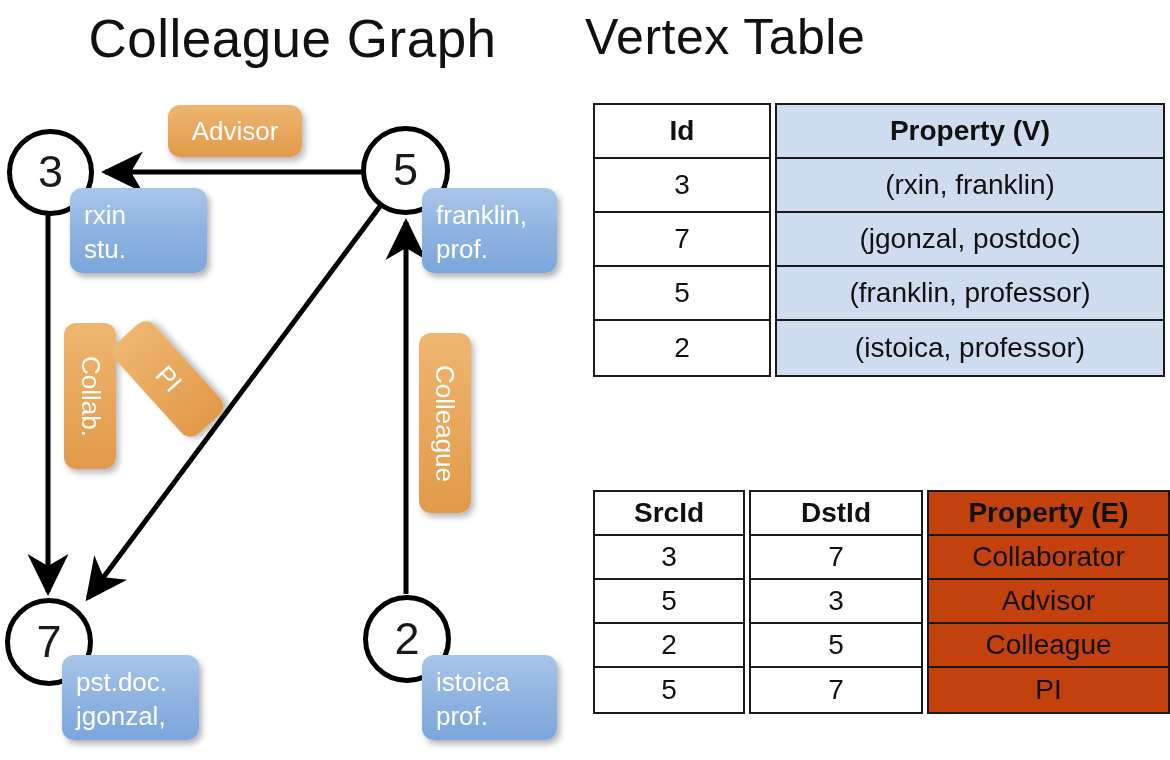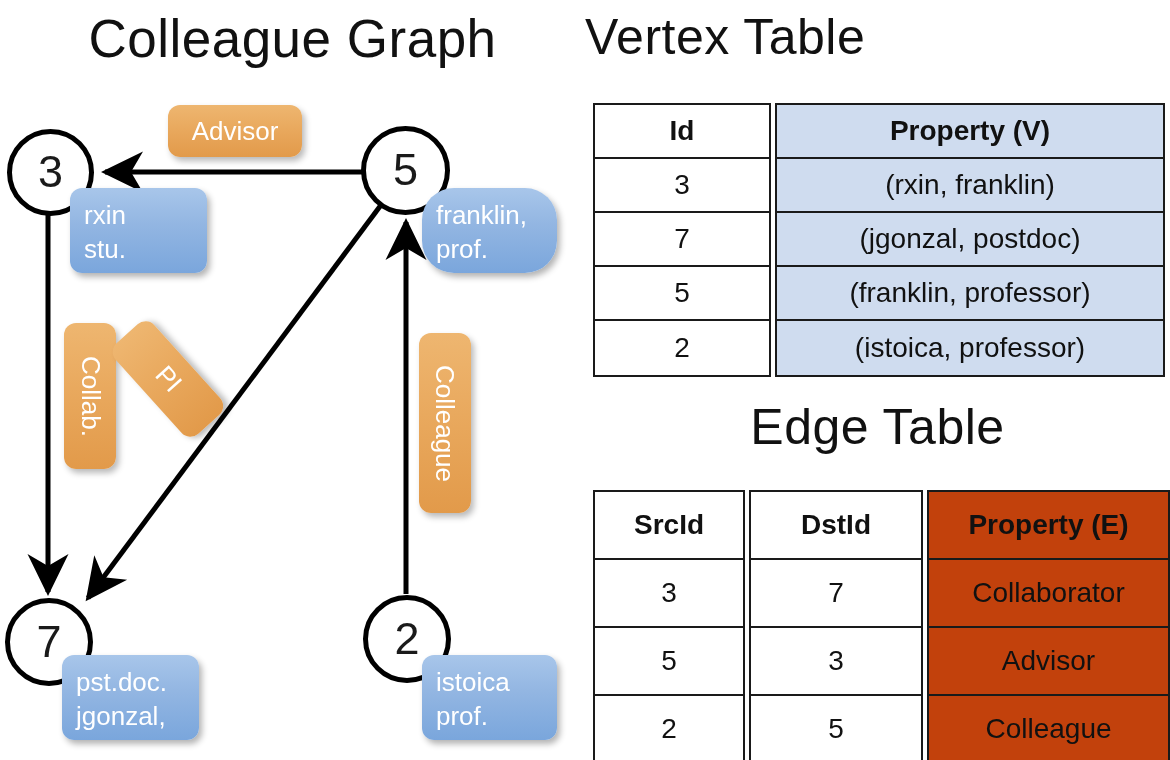--- a/index.html
+++ b/index.html
@@ -104,30 +104,29 @@
   #vertex-table{left:593px;top:103px;}
   #vertex-table .tcol.c-id{width:178px;}
   #vertex-table .tcol.c-prop{width:390px;}
   #vertex-table .tcell{height:54px;}
 
   
   #edge-table{left:593px;top:490px;}
   #edge-table .tcol.c-src{width:152px;}
   #edge-table .tcol.c-dst{width:174px;}
   #edge-table .tcol.c-prop{width:243px;}
-  #edge-table .tcell{height:68px;}
+  #edge-table .tcell{height:44px;}
 </style>
 </head>
 <body>
 
 <div class="root">
 
   <div class="title" id="title-property-graph">Colleague Graph</div>
   <div class="title" id="title-vertex-table">Vertex Table</div>
-  <div class="title" id="title-edge-table">Edge Table</div>
 
   <div id="graph-pane">
 
     <svg id="graph-edges" viewBox="0 0 585 760">
       <defs>
         <marker id="ah" markerWidth="9" markerHeight="9" refX="7.6" refY="4.5" orient="auto" markerUnits="strokeWidth">
           <path d="M0,0.4 L8.4,4.5 L0,8.6 L2.4,4.5 Z" fill="#000"></path>
         </marker>
       </defs>
 
@@ -150,21 +149,21 @@
       <span>7</span>
     </div>
     <div class="node" style="left:363px;top:595px;width:88px;height:88px;">
       <span>2</span>
     </div>
 
     <div class="prop-box" style="left:62px;top:188px;width:137px;height:85px;margin-left:8px;">
       <div>rxin</div>
       <div>stu.</div>
     </div>
-    <div class="prop-box" style="left:422px;top:188px;width:135px;height:85px;border-radius:32px;">
+    <div class="prop-box" style="left:422px;top:188px;width:135px;height:85px;">
       <div>franklin,</div>
       <div>prof.</div>
     </div>
     <div class="prop-box" style="left:62px;top:655px;width:137px;height:85px;">
       <div>pst.doc.</div>
       <div>jgonzal,</div>
     </div>
     <div class="prop-box" style="left:422px;top:655px;width:135px;height:85px;">
       <div>istoica</div>
       <div>prof.</div>

